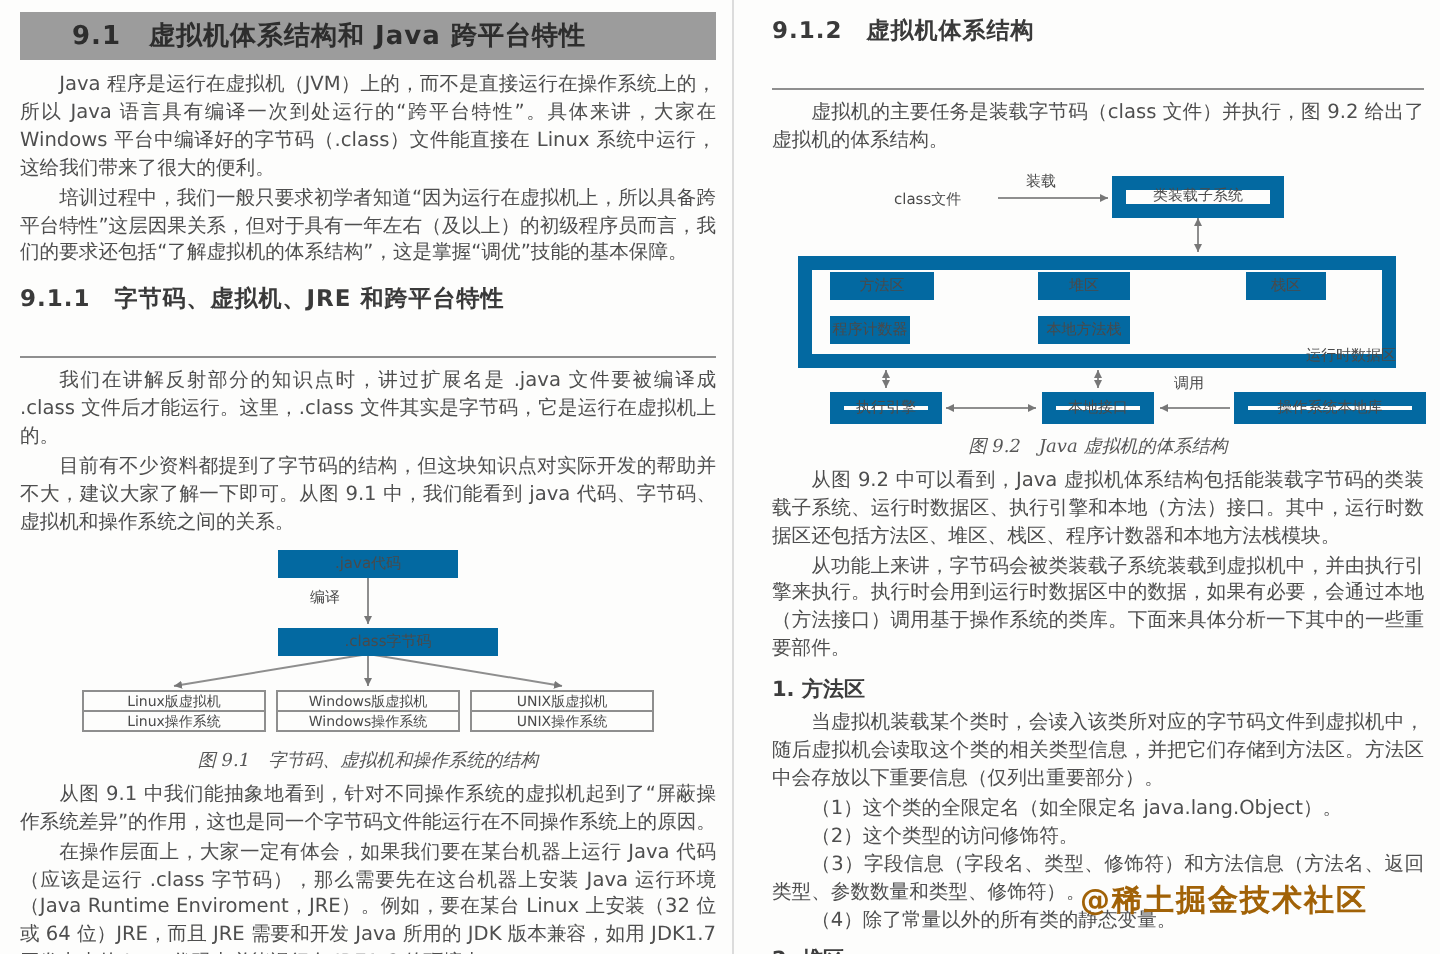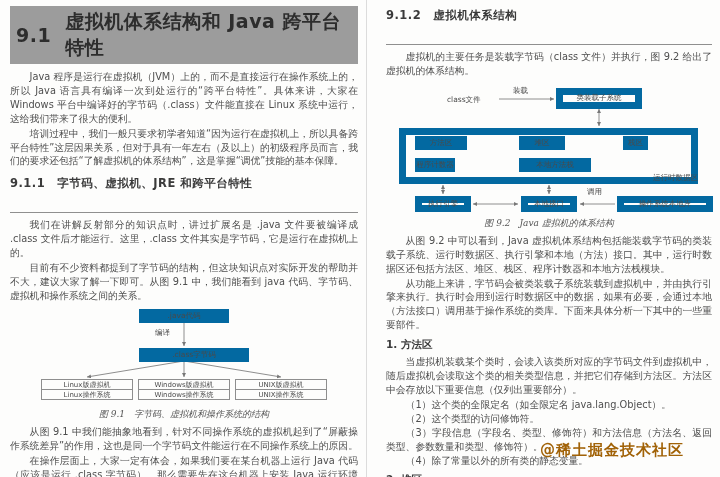--- a/index.html
+++ b/index.html
@@ -7,22 +7,22 @@
     position:relative;width:720px;height:477px;overflow:hidden;
     background:#fdfdfc;font-family:"DejaVu Sans",sans-serif;color:#4e4e4e;
   }
   .col{position:absolute;top:6px;}
   .col-left{left:10px;width:348px;}
   .col-right{left:386px;width:326px;}
   .v-divider{position:absolute;left:366px;top:0;width:1px;height:477px;background:#dcdcdc;}
 
   .sec-header{
     display:flex;align-items:center;gap:14px;
-    background:#9c9c9c;color:#2d2d2d;font-weight:bold;font-size:19px;
-    padding:3px 6px;letter-spacing:.5px;
+    background:#9c9c9c;color:#2d2d2d;font-weight:bold;font-size:13px;
+    padding:3px 26px;letter-spacing:.5px;
   }
   .sub-header{
     font-size:11.5px;font-weight:bold;color:#3a3a3a;
     border-bottom:1px solid #8f8f8f;padding-bottom:21px;margin:8px 0 5px 0;
     letter-spacing:.5px;
   }
   .col-right .sub-header{margin-top:2px;}
   p.body{
     font-size:9.8px;line-height:1.42;margin:0 0 1px 0;
     text-indent:2em;text-align:justify;color:#4e4e4e;
@@ -139,23 +139,23 @@
         <line x1="216" y1="120" x2="181" y2="120" stroke="#8e8e8e" stroke-width="1" marker-end="url(#ah2)"></line>
       </svg>
 
       <div class="fig-label" style="left:48px;top:11px;">class文件</div>
       <div class="fig-label" style="left:114px;top:2px;">装载</div>
       <div class="fig-box" style="left:157px;top:4px;width:86px;height:21px;">类装载子系统</div>
 
       <div class="fig-box" style="left:0;top:44px;width:299px;height:56px;background:transparent;"></div>
       <div class="fig-box" style="left:16px;top:52px;width:52px;height:13px;">方法区</div>
       <div class="fig-box" style="left:120px;top:52px;width:46px;height:13px;">堆区</div>
-      <div class="fig-box" style="left:224px;top:52px;width:25px;height:13px;">栈区</div>
+      <div class="fig-box" style="left:224px;top:52px;width:40px;height:13px;">栈区</div>
       <div class="fig-box" style="left:16px;top:74px;width:40px;height:13px;">程序计数器</div>
-      <div class="fig-box" style="left:120px;top:74px;width:72px;height:13px;">本地方法栈</div>
+      <div class="fig-box" style="left:120px;top:74px;width:46px;height:13px;">本地方法栈</div>
       <div class="runtime-label" style="left:0;top:89px;">运行时数据区</div>
 
       <div class="fig-box" style="left:16px;top:112px;width:56px;height:16px;">执行引擎</div>
       <div class="fig-box" style="left:122px;top:112px;width:56px;height:16px;">本地接口</div>
       <div class="fig-label" style="left:188px;top:103px;">调用</div>
       <div class="fig-box" style="left:218px;top:112px;width:96px;height:16px;">操作系统本地库</div>
     </div>
     <div class="caption">图 9.2　Java 虚拟机的体系结构</div>
 
     <p class="body">从图 9.2 中可以看到，Java 虚拟机体系结构包括能装载字节码的类装载子系统、运行时数据区、执行引擎和本地（方法）接口。其中，运行时数据区还包括方法区、堆区、栈区、程序计数器和本地方法栈模块。</p>

